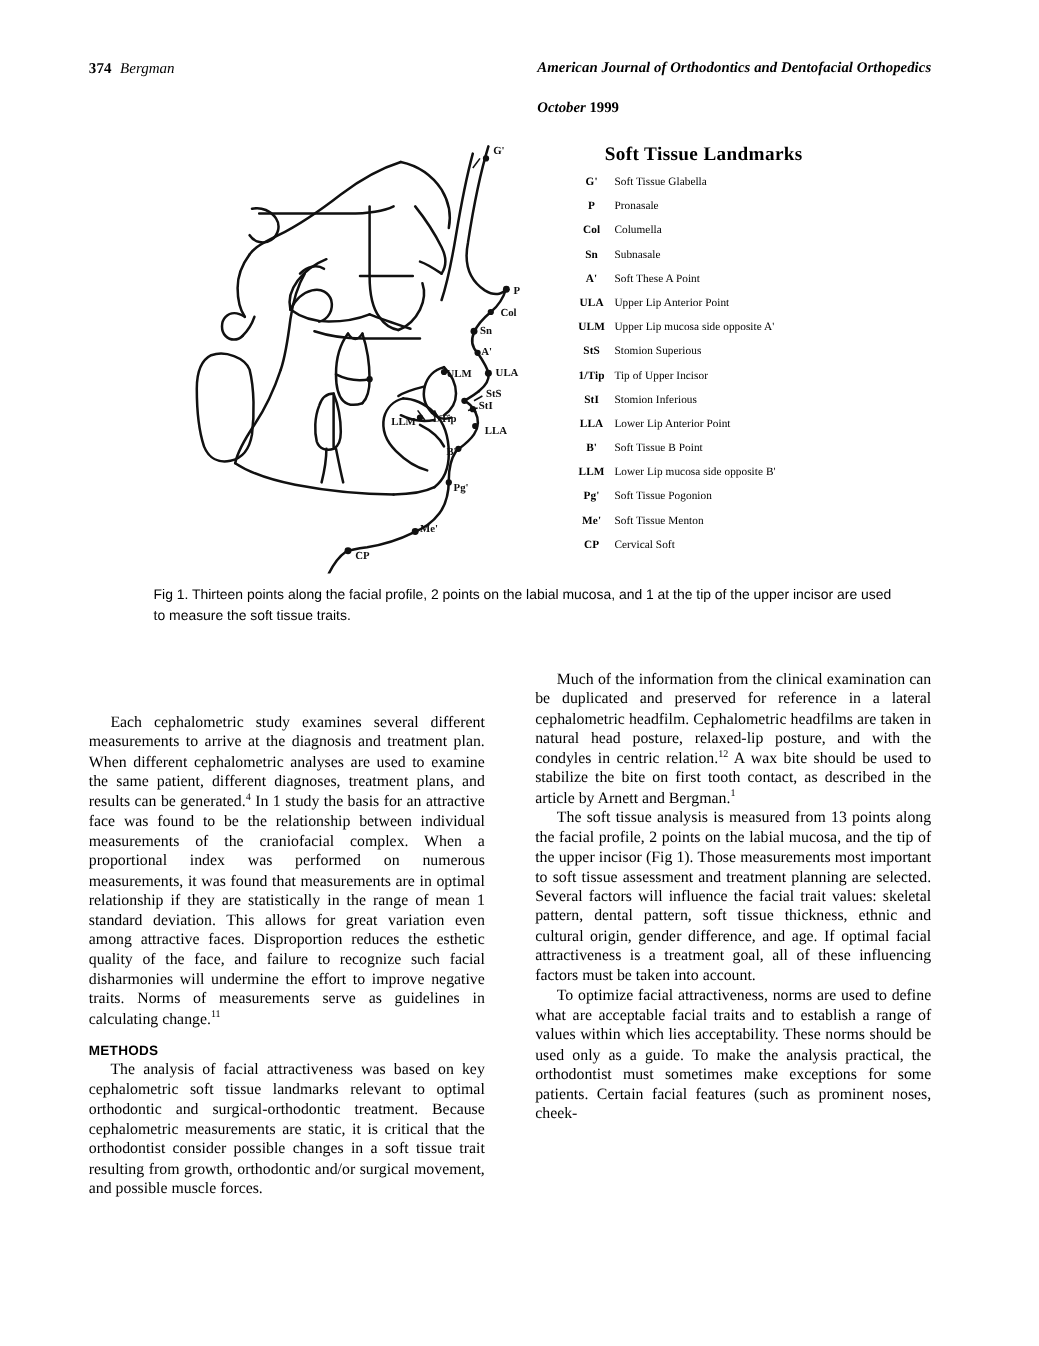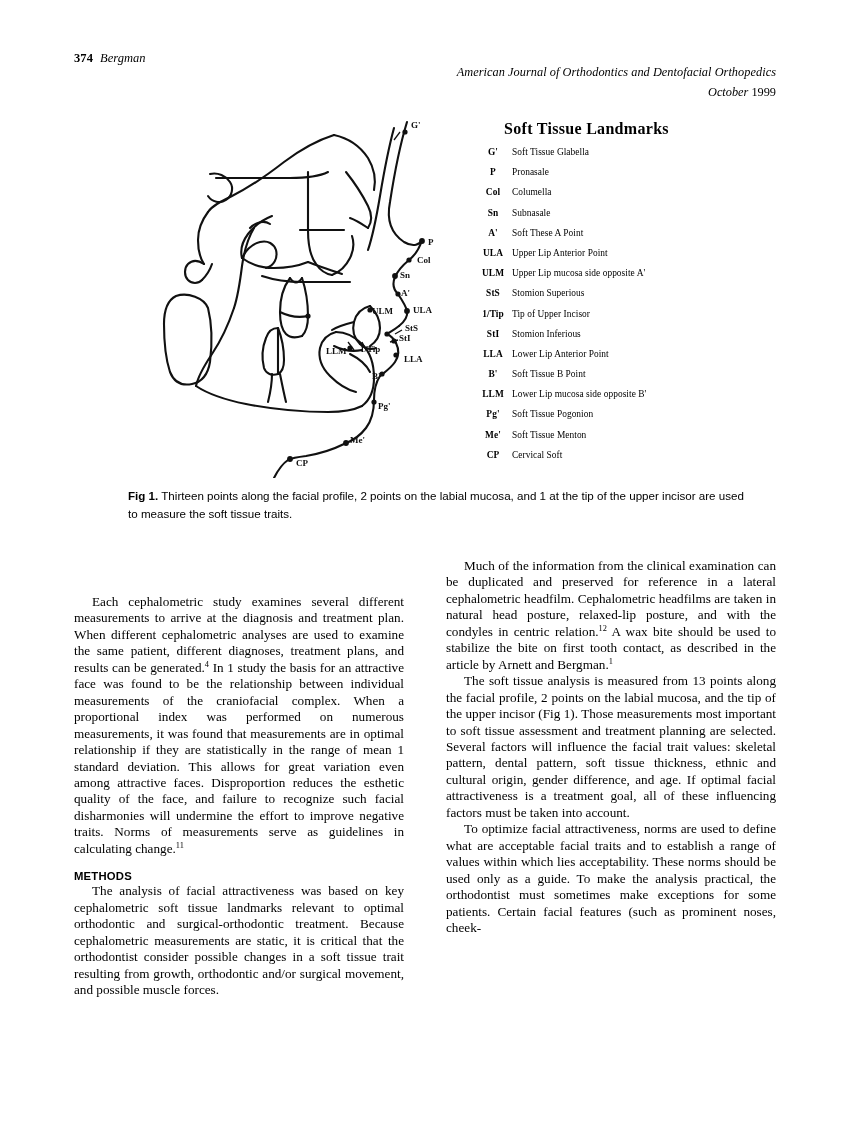--- a/index.html
+++ b/index.html
@@ -45,36 +45,37 @@
   }
   #folio-author {
     font-family: "Liberation Serif", serif;
     font-style: italic;
     font-size: 12.5px;
     margin-left: 7px;
   }
   #journal-block {
     position: absolute;
     right: 0;
-    top: 16px;
-    text-align: right;
+    top: 0;
+    text-align: left;
     line-height: 16px;
+    font-weight: bold;
   }
   #journal-name {
     display: block;
     font-style: italic;
     font-size: 12.3px;
     letter-spacing: 0.05px;
     white-space: nowrap;
   }
   #journal-date {
     display: block;
     font-size: 12.3px;
     white-space: nowrap;
-    margin-top: 4px;
+    margin-top: 17px;
   }
   #journal-date .mon { font-style: italic; }
 
   
   #figure-block {
     position: absolute;
     left: 74px;
     top: 110px;
     width: 702px;
     height: 368px;
@@ -126,21 +127,21 @@
   #figure-caption {
     position: absolute;
     left: 128px;
     top: 487px;
     width: 620px;
     font-family: "Liberation Sans", sans-serif;
     font-size: 11.6px;
     line-height: 17.5px;
     color: #000;
   }
-  #figure-caption b { font-weight: bold; }
+  #figure-caption b { font-weight: normal; }
 
   
   #body-columns {
     position: absolute;
     left: 74px;
     top: 558px;
     width: 702px;
     height: 470px;
   }
   .column {

